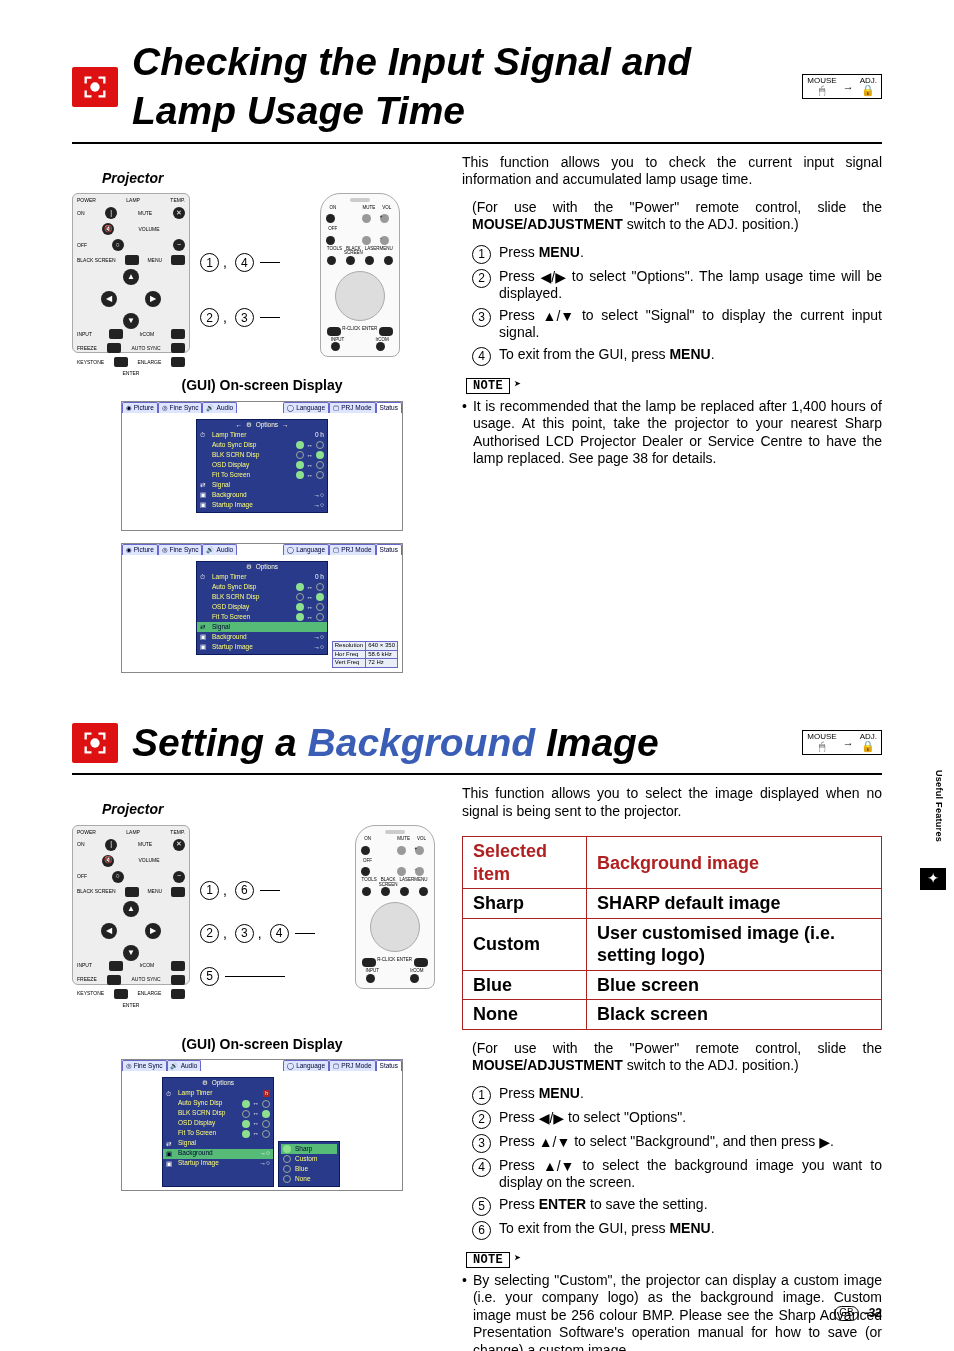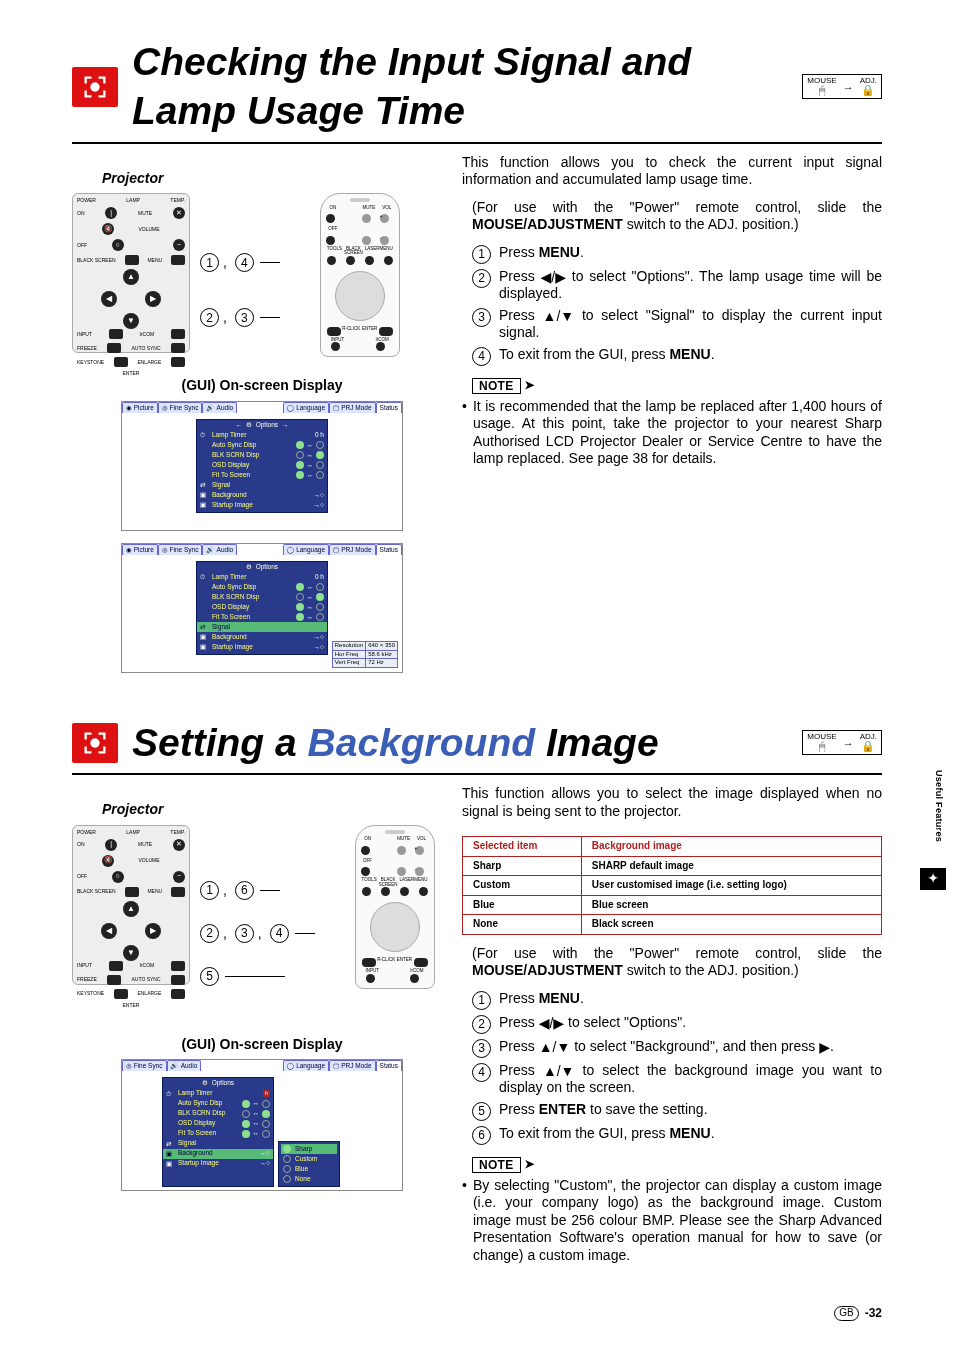--- a/index.html
+++ b/index.html
@@ -181,37 +181,37 @@
     font-style: italic;
     font-weight: bold;
     margin: 8px 0 6px 0;
   }
   .indent { margin: 0 0 10px 10px; }
   ol.steps { list-style:none; padding:0; margin:0; }
   ol.steps li { display:flex; gap:8px; margin-bottom:4px; text-align:justify; }
   ol.steps li .num { flex-shrink:0; margin-top:1px; }
   ol.steps li .txt { flex:1; }
   .note-label {
-    font-family: Liberation Sans, sans-serif;
+    font-family: Liberation Mono, monospace;
     font-size: 12px;
     font-weight: bold;
-    margin: 12px 0 4px 10px;
+    margin: 12px 0 4px 4px;
     display: flex;
     align-items: center;
     gap: 4px;
   }
   .note-label .box { border:1.4px solid #000; padding:1px 6px 1px 6px; line-height:1; font-size:12px; letter-spacing:0.3px; }
   .note-label .chev { font-size:12px; }
   .bullets { list-style:none; padding:0; margin:0; }
   .bullets li { display:flex; gap:6px; text-align:justify; margin-bottom:4px; }
   .bullets li::before { content:"•"; flex-shrink:0; margin-top:0px;}
   .bg-table {
     border-collapse: collapse;
     width: 100%;
-    font-size: 10px;
+    font-size: 18px;
     margin-bottom: 10px;
     margin-top: 16px;
   }
   .bg-table th, .bg-table td { border: 1.2px solid #b02020; padding: 3px 10px; text-align:left;font-weight:bold; }
   .bg-table th { font-weight: bold; }
   .bg-table tr:first-child th { color:#b02020; }
   .lr-arrows, .ud-arrows, .r-arrow {
     display:inline-block; vertical-align:middle; line-height:1;
   }
   .page-footer {

